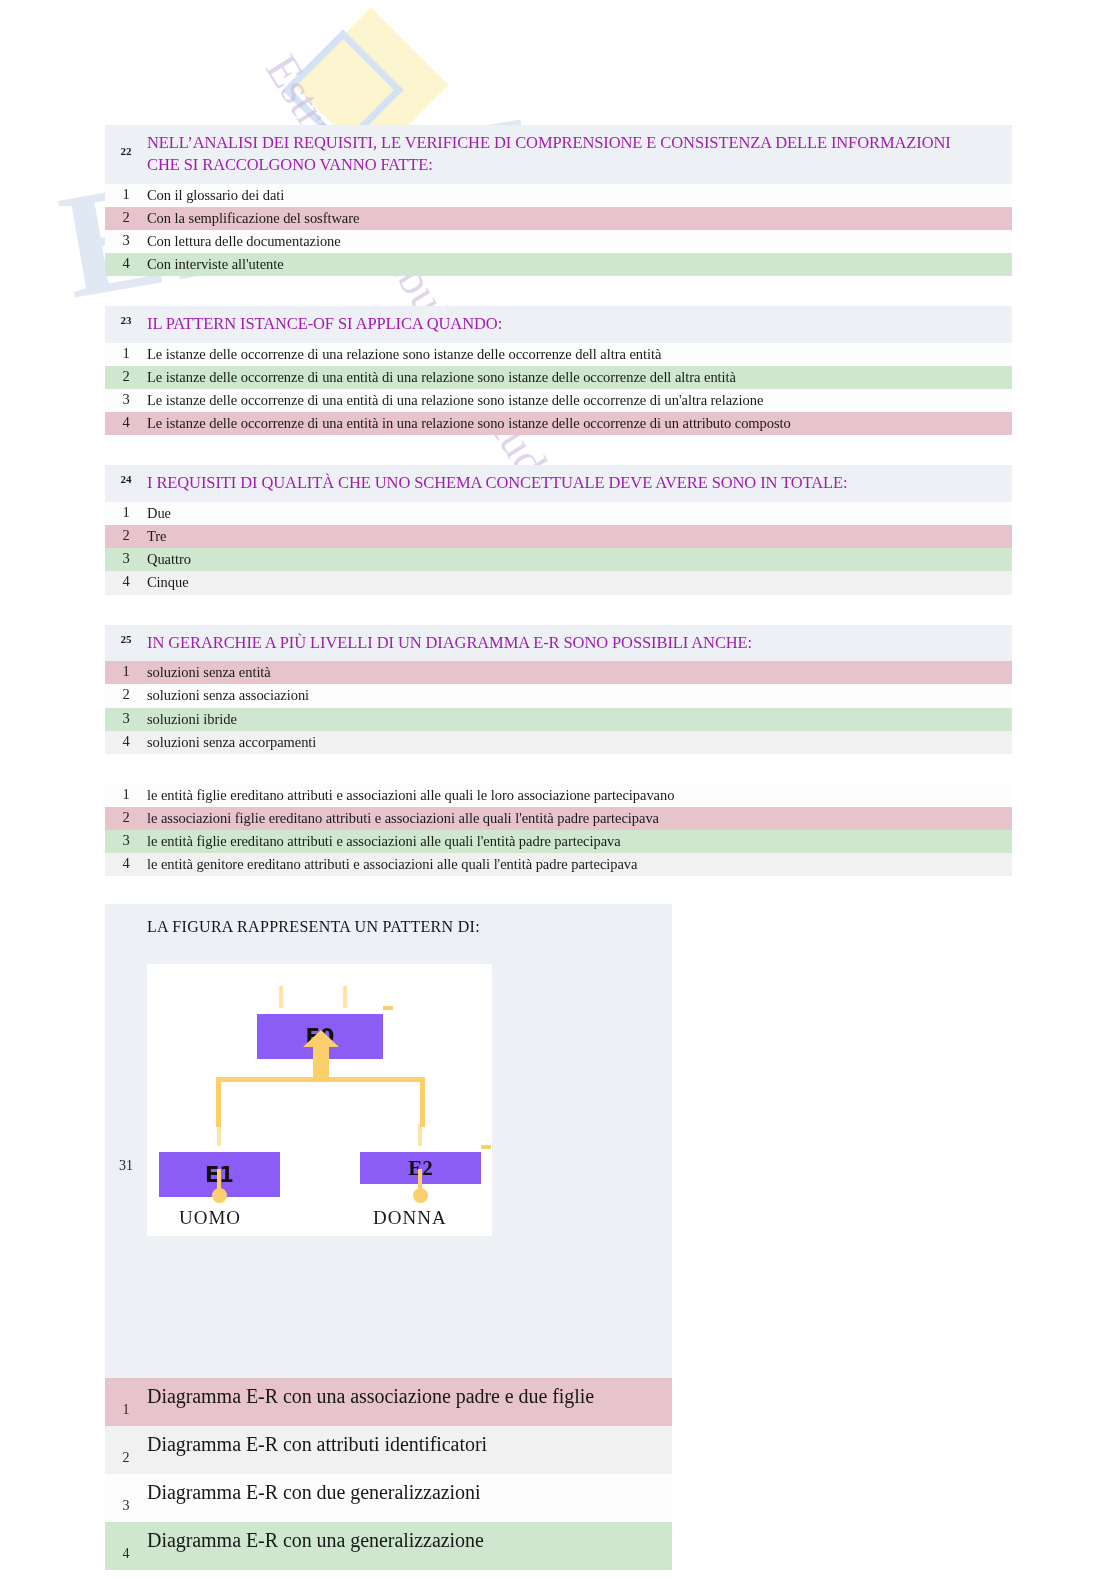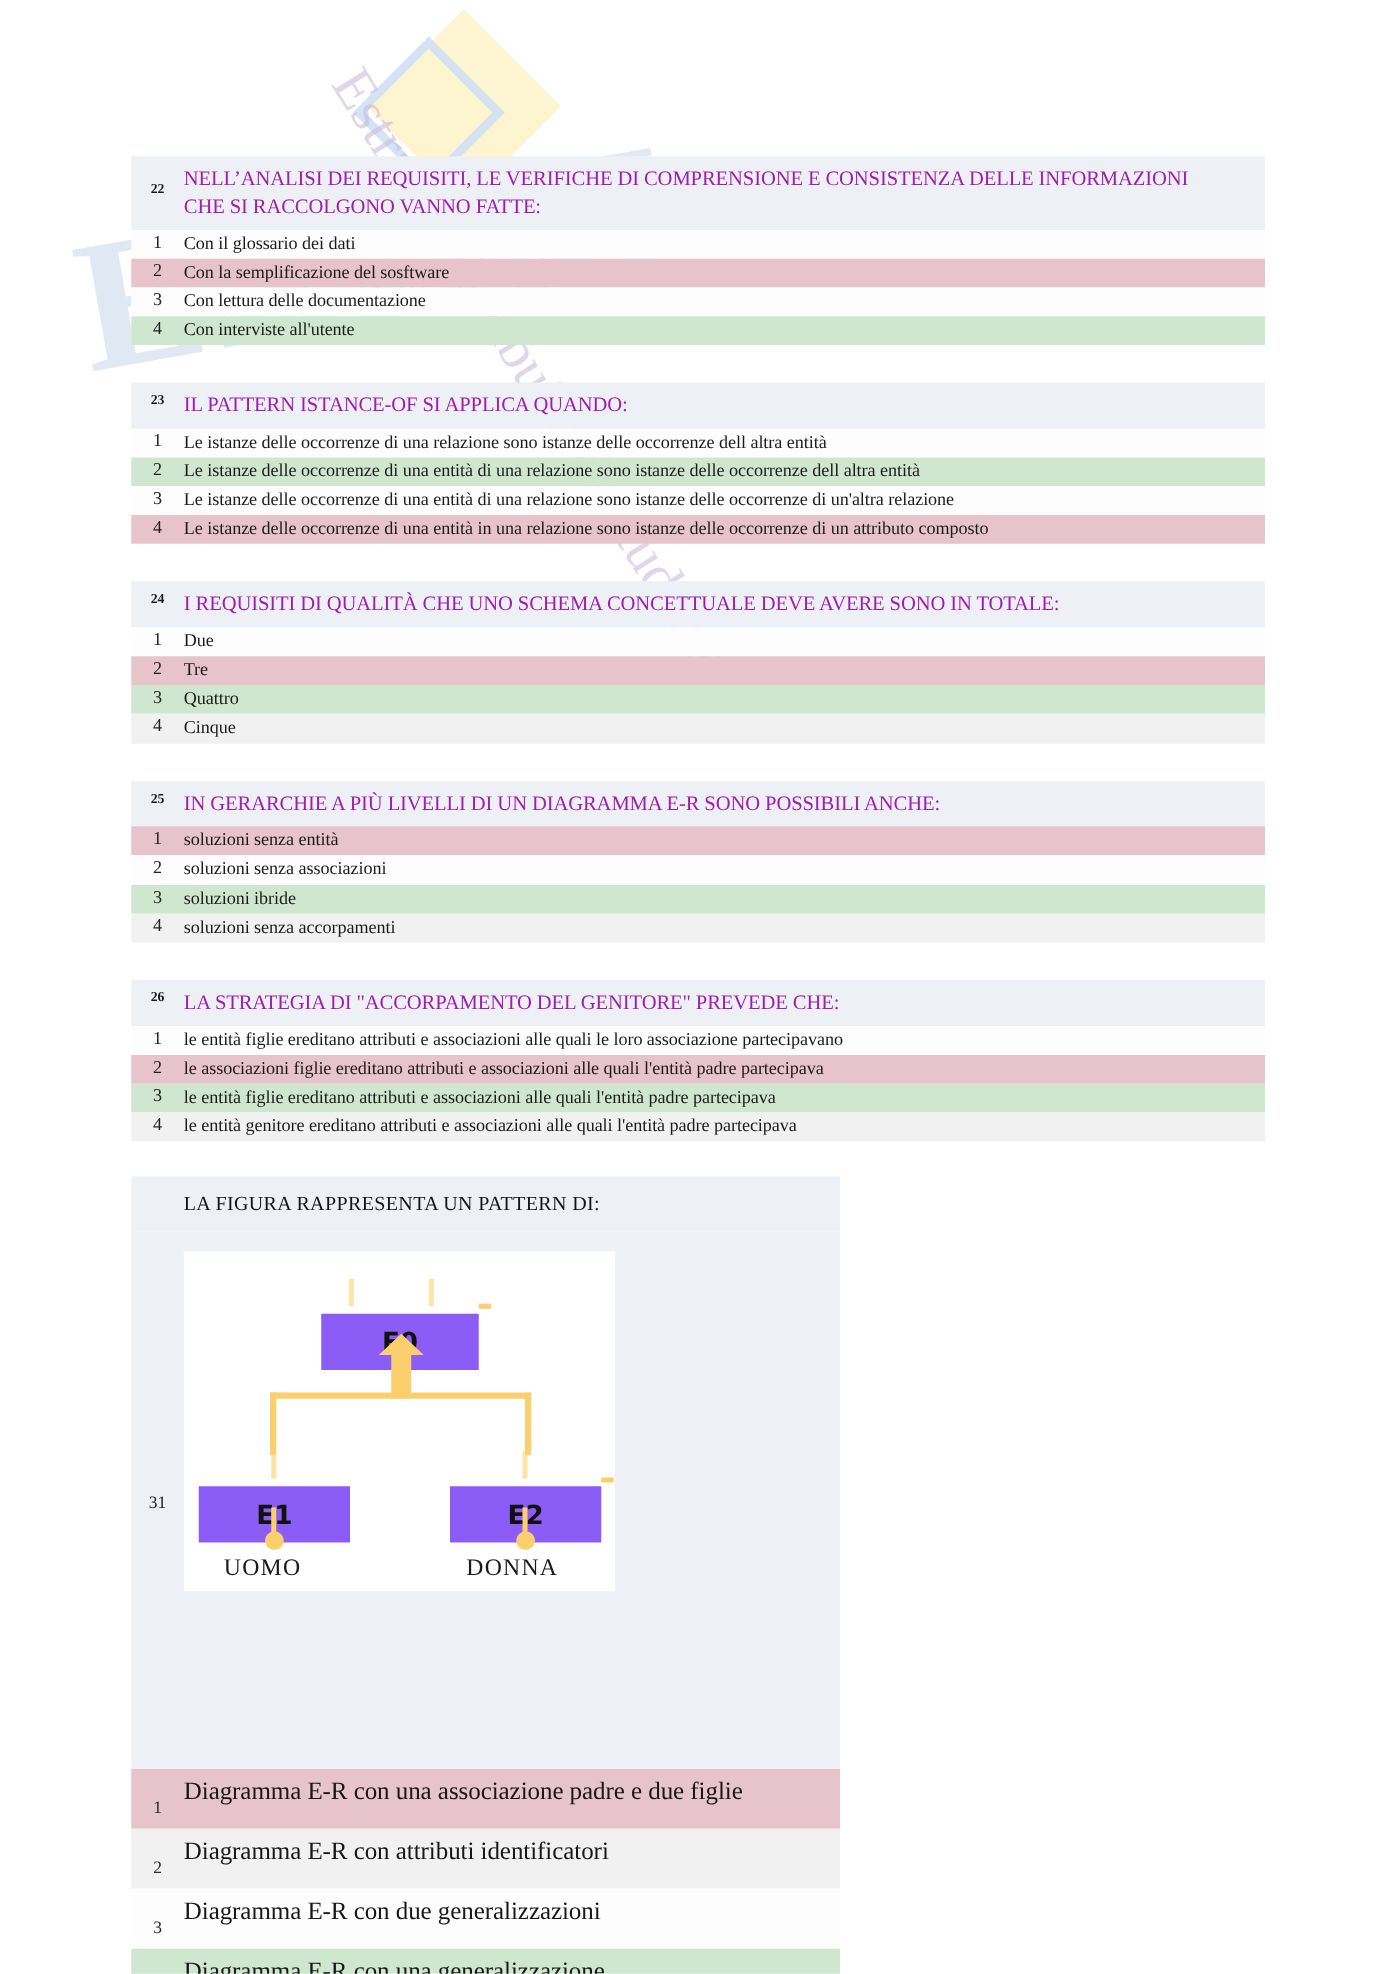--- a/index.html
+++ b/index.html
@@ -173,21 +173,21 @@
     align-items: center;
     justify-content: center;
     font-family: "DejaVu Sans", sans-serif;
     font-weight: bold;
     font-size: 21px;
     color: #111;
     margin-top: 28px;
   }
   #ent-e0 { left: 110px; top: 22px;  width: 126px; height: 45px; }
   #ent-e1 { left: 12px;  top: 160px; width: 121px; height: 45px; }
-  #ent-e2 { left: 213px; top: 160px; width: 121px; height: 45px; }
+  #ent-e2 { left: 213px; top: 160px; width: 121px; height: 32px; font-family: Liberation Serif, serif; }
 
   
   .vline { position: absolute; background: #fbcf6b; }
   
   #bus { left: 69px; top: 113px; width: 209px; height: 5px; }
   
   #drop-l { left: 69px; top: 113px; width: 5px; height: 50px; }
   
   #drop-r { left: 273px; top: 113px; width: 5px; height: 50px; }
 
@@ -353,24 +353,20 @@
           <div class="anum">3</div>
           <div class="atext">soluzioni ibride</div>
         </div>
         <div class="arow bg-neutral">
           <div class="anum">4</div>
           <div class="atext">soluzioni senza accorpamenti</div>
         </div>
       </div>
       <div class="qspacer"></div>
       <div class="qblock stripe-wrap">
-        <div class="qhead one-line">
-          <div class="qnum">26</div>
-          <div class="qtext">LA STRATEGIA DI "ACCORPAMENTO DEL GENITORE" PREVEDE CHE:</div>
-        </div>
         <div class="arow bg-white">
           <div class="anum">1</div>
           <div class="atext">le entità figlie ereditano attributi e associazioni alle quali le loro associazione partecipavano</div>
         </div>
         <div class="arow bg-pink">
           <div class="anum">2</div>
           <div class="atext">le associazioni figlie ereditano attributi e associazioni alle quali l'entità padre partecipava</div>
         </div>
         <div class="arow bg-green">
           <div class="anum">3</div>

